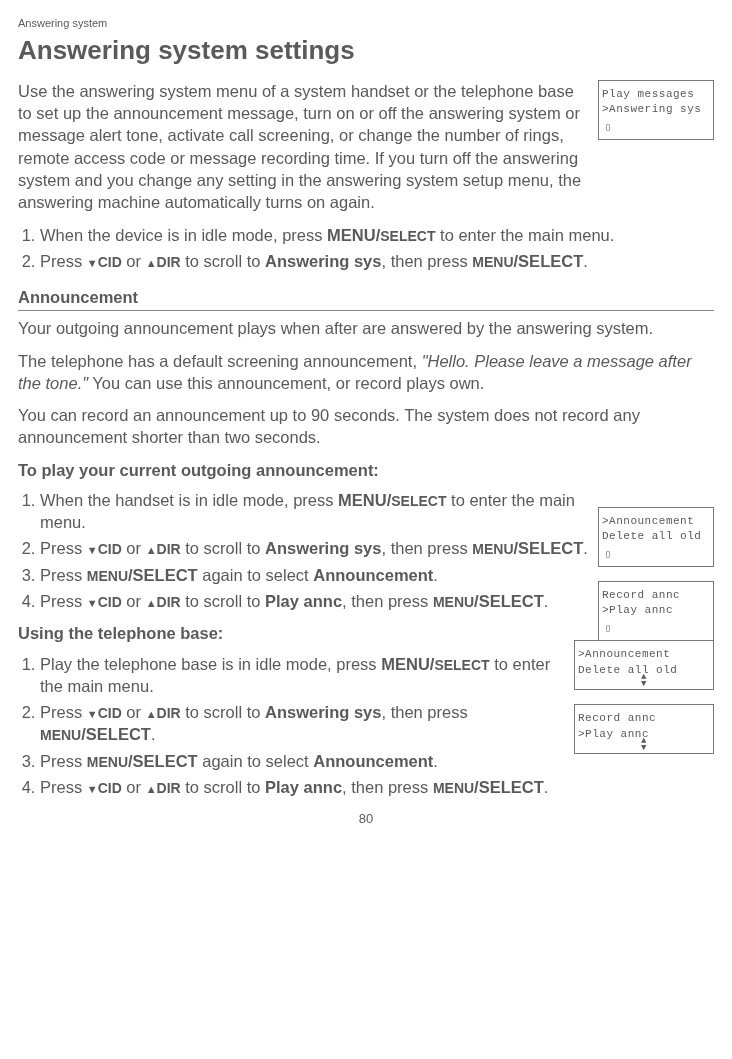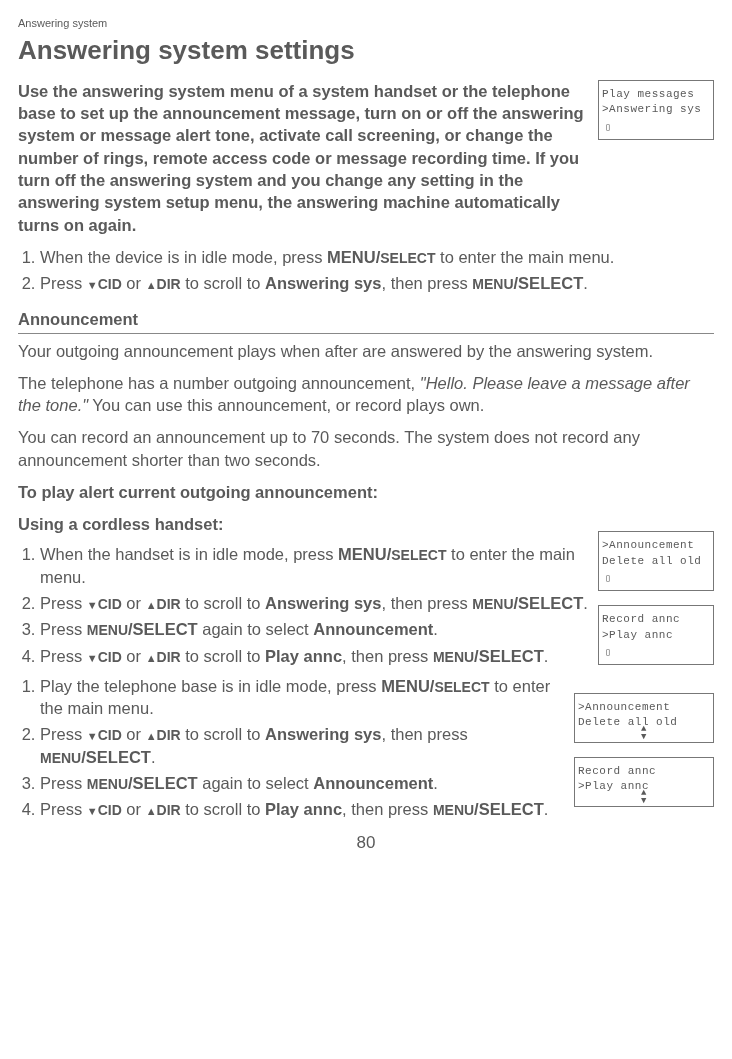--- a/index.html
+++ b/index.html
@@ -19,21 +19,20 @@
       font-size: 26px;
       font-weight: bold;
       margin-bottom: 12px;
     }
     .intro-block {
       position: relative;
     }
     .intro-text {
       font-size: 16.5px;
       margin-bottom: 10px;
-      font-weight: bold;
     }
     .screen-box {
       position: absolute;
       border: 1.5px solid #777;
       width: 116px;
       height: 60px;
       font-family: 'Courier New', monospace;
       font-size: 11px;
       letter-spacing: 0.5px;
       padding: 6px 3px;
@@ -93,21 +92,21 @@
     .narrow-list {
       width: 560px;
     }
     .narrow-list-2 {
       width: 530px;
     }
     .tri-down::before { content: "▼"; font-size:11px; }
     .tri-up::before { content: "▲"; font-size:11px; }
     .page-num {
       text-align: center;
-      font-size: 17px;
+      font-size: 13px;
       margin-top: 12px;
     }
   </style>
 </head>
 <body>
 
 <div class="header-small">Answering system</div>
 <div class="page-title">Answering system settings</div>
 
 <div class="intro-block">
@@ -128,40 +127,39 @@
   <li>
     <span>Press </span><span class="tri-down"></span><span class="bold" style="font-size:14px;">CID</span><span> or </span><span class="tri-up"></span><span class="bold" style="font-size:14px;">DIR</span><span> to scroll to </span><span class="bold">Answering sys</span><span>, then press </span><span class="bold" style="font-size:14px;">MENU</span><span class="bold">/SELECT</span><span>.</span>
   </li>
 </ol>
 
 <div class="section-heading">Announcement</div>
 
 <div class="para">Your outgoing announcement plays when after are answered by the answering system.</div>
 
 <div class="para">
-  <span>The telephone has a number outgoing announcement, </span><span class="italic">"Hello. Please leave a message after the tone."</span><span> You can use this announcement, or record plays own.</span>
-</div>
-
-<div class="para">You can record an announcement up to 70 seconds. The system does not record any announcement shorter than two seconds.</div>
-
-<div class="sub-heading">To play alert current outgoing announcement:</div>
+  <span>The telephone has a default screening announcement, </span><span class="italic">"Hello. Please leave a message after the tone."</span><span> You can use this announcement, or record plays own.</span>
+</div>
+
+<div class="para">You can record an announcement up to 90 seconds. The system does not record any announcement shorter than two seconds.</div>
+
+<div class="sub-heading">To play your current outgoing announcement:</div>
 
 <div class="relative-section">
   <div class="screen-box" style="top:18px; right:0;">
     <div>&gt;Announcement</div>
     <div> Delete all old</div>
     <div class="battery">▯</div>
   </div>
   <div class="screen-box" style="top:92px; right:0;">
     <div> Record annc</div>
     <div>&gt;Play annc</div>
     <div class="battery">▯</div>
   </div>
 
-  <div class="sub-heading">Using a cordless handset:</div>
   <ol class="narrow-list">
     <li>
       <span>When the handset is in idle mode, press </span><span class="bold">MENU/</span><span class="bold" style="font-size:14px;">SELECT</span><span> to enter the main menu.</span>
     </li>
     <li>
       <span>Press </span><span class="tri-down"></span><span class="bold" style="font-size:14px;">CID</span><span> or </span><span class="tri-up"></span><span class="bold" style="font-size:14px;">DIR</span><span> to scroll to </span><span class="bold">Answering sys</span><span>, then press </span><span class="bold" style="font-size:14px;">MENU</span><span class="bold">/SELECT</span><span>.</span>
     </li>
     <li>
       <span>Press </span><span class="bold" style="font-size:14px;">MENU</span><span class="bold">/SELECT</span><span> again to select </span><span class="bold">Announcement</span><span>.</span>
     </li>
@@ -176,20 +174,21 @@
     <div>&gt;Announcement</div>
     <div> Delete all old</div>
     <div class="arrows">▲<br>▼</div>
   </div>
   <div class="screen-box screen-wide" style="top:82px; right:0;">
     <div> Record annc</div>
     <div>&gt;Play annc</div>
     <div class="arrows">▲<br>▼</div>
   </div>
 
+  <div class="sub-heading">Using the telephone base:</div>
   <ol class="narrow-list-2">
     <li>
       <span>Play the telephone base is in idle mode, press </span><span class="bold">MENU/</span><span class="bold" style="font-size:14px;">SELECT</span><span> to enter the main menu.</span>
     </li>
     <li>
       <span>Press </span><span class="tri-down"></span><span class="bold" style="font-size:14px;">CID</span><span> or </span><span class="tri-up"></span><span class="bold" style="font-size:14px;">DIR</span><span> to scroll to </span><span class="bold">Answering sys</span><span>, then press </span><span class="bold" style="font-size:14px;">MENU</span><span class="bold">/SELECT</span><span>.</span>
     </li>
     <li>
       <span>Press </span><span class="bold" style="font-size:14px;">MENU</span><span class="bold">/SELECT</span><span> again to select </span><span class="bold">Announcement</span><span>.</span>
     </li>

